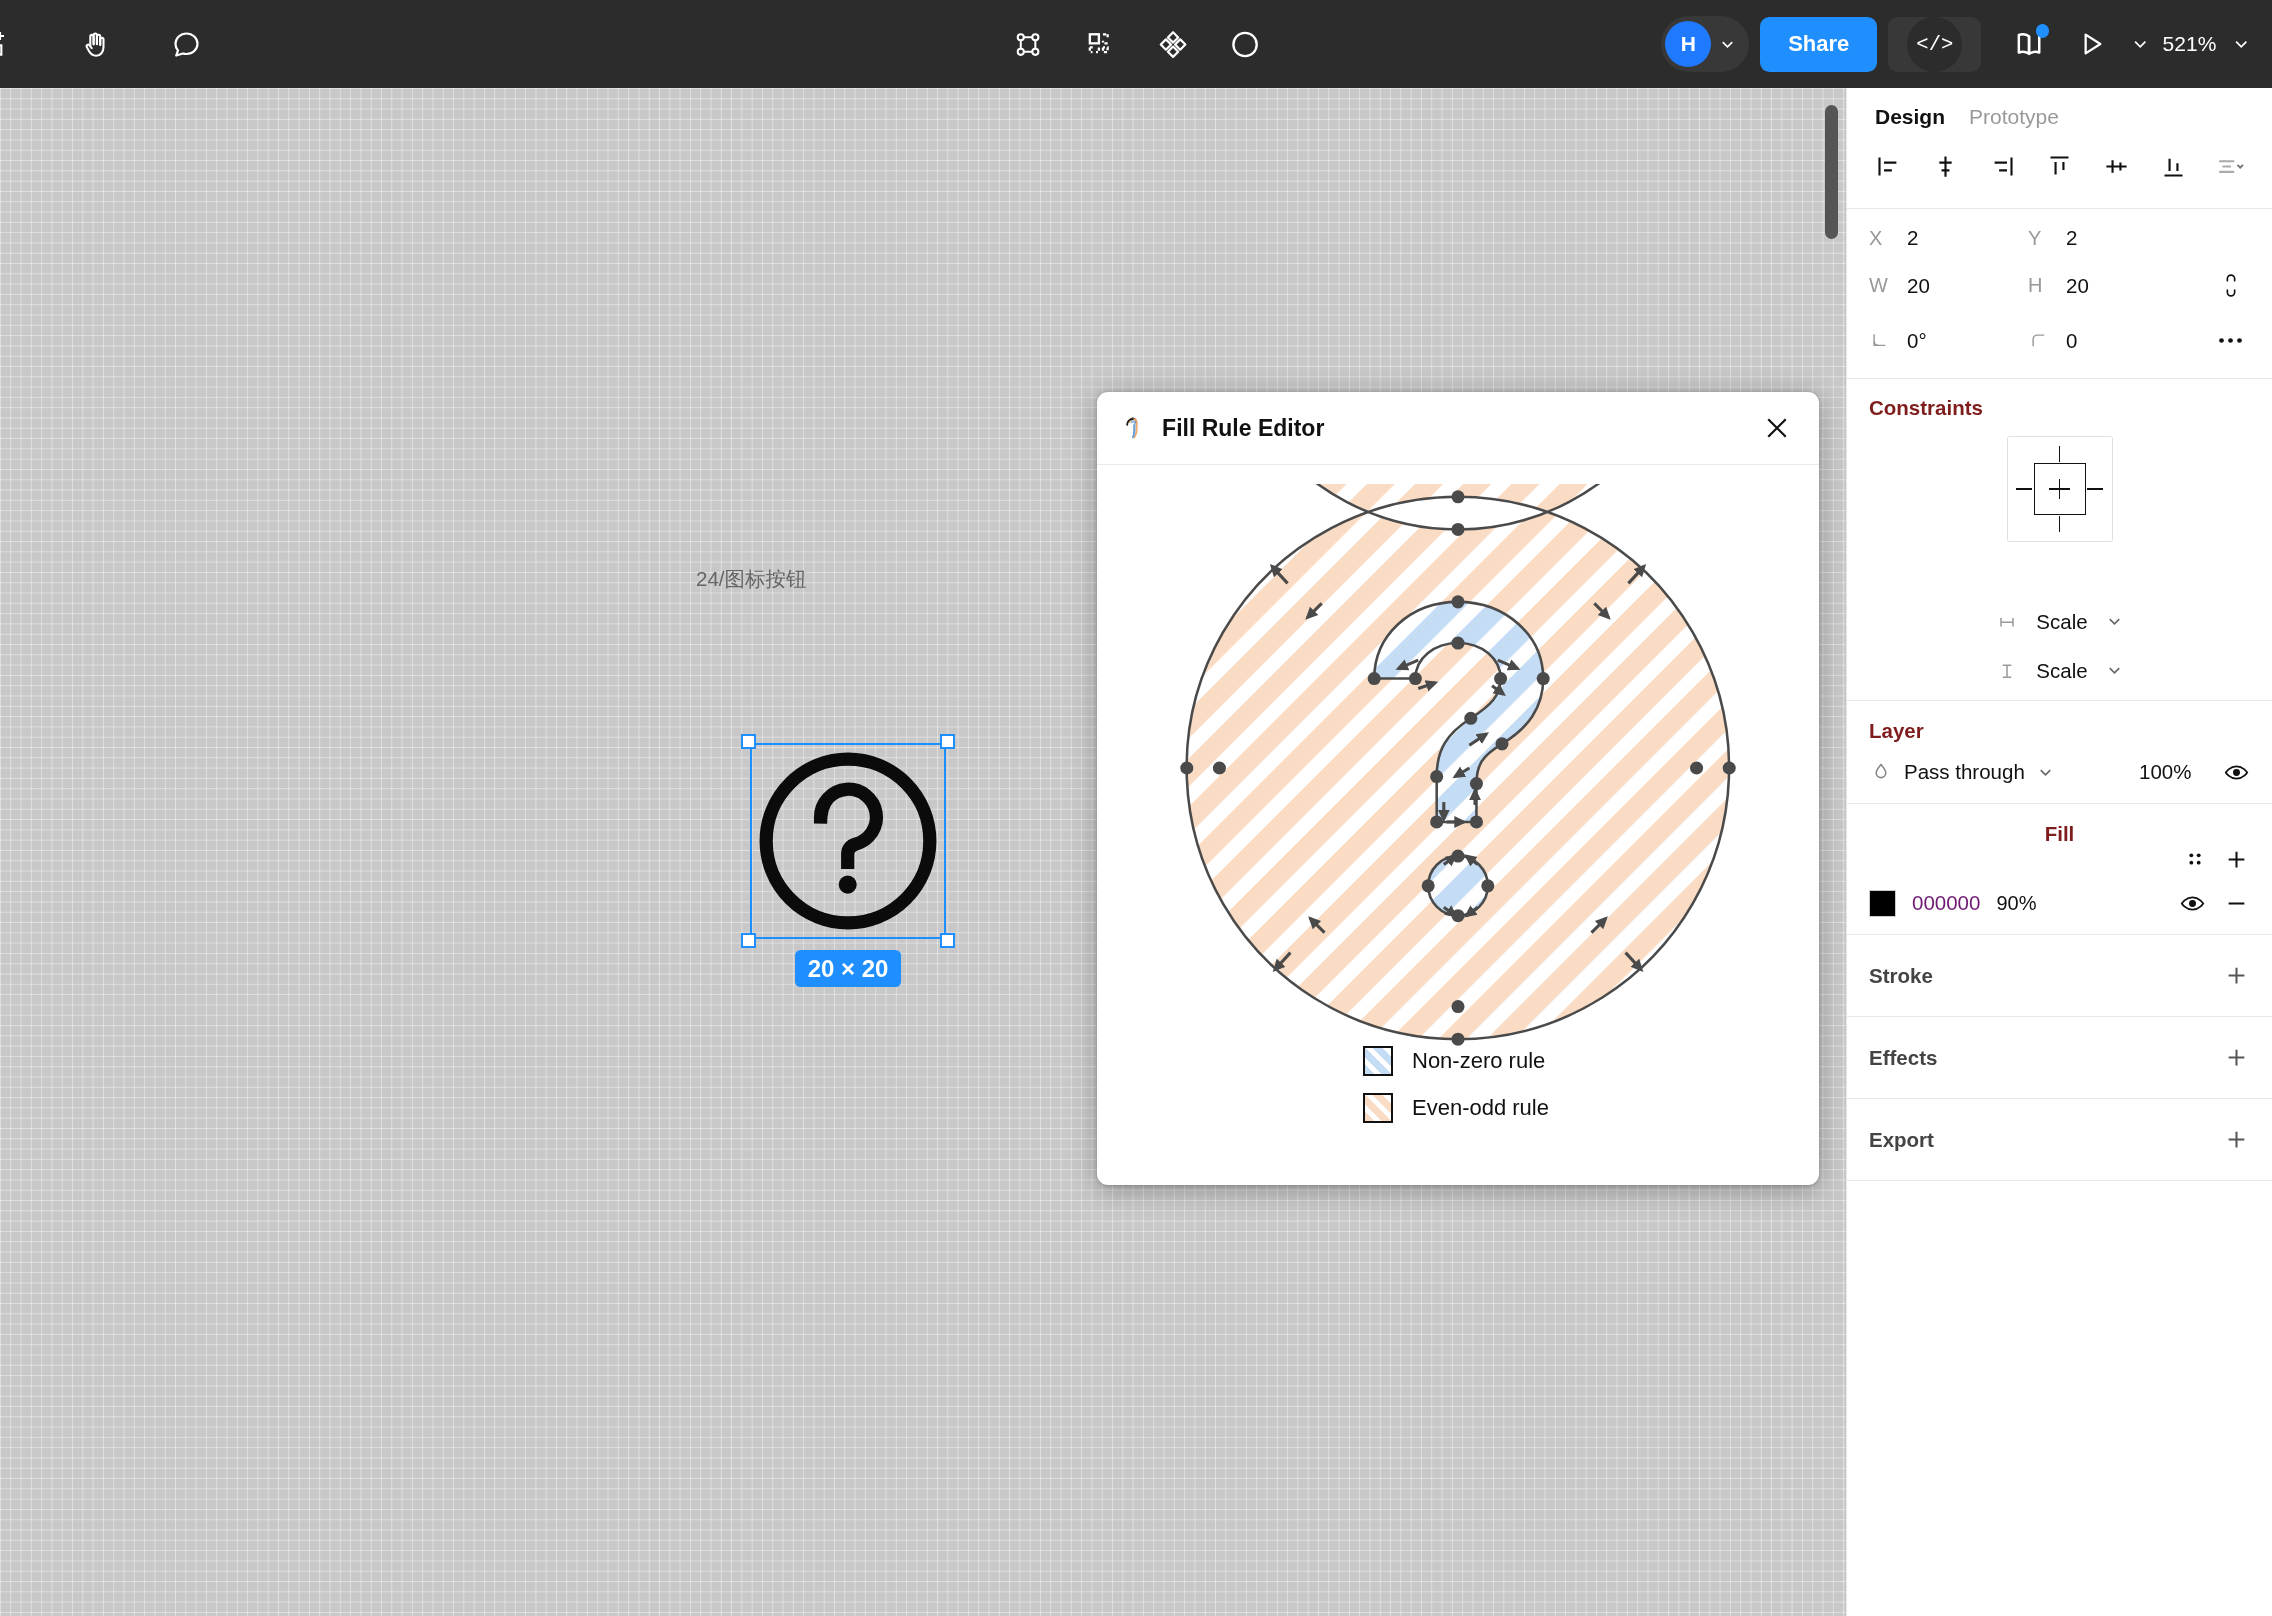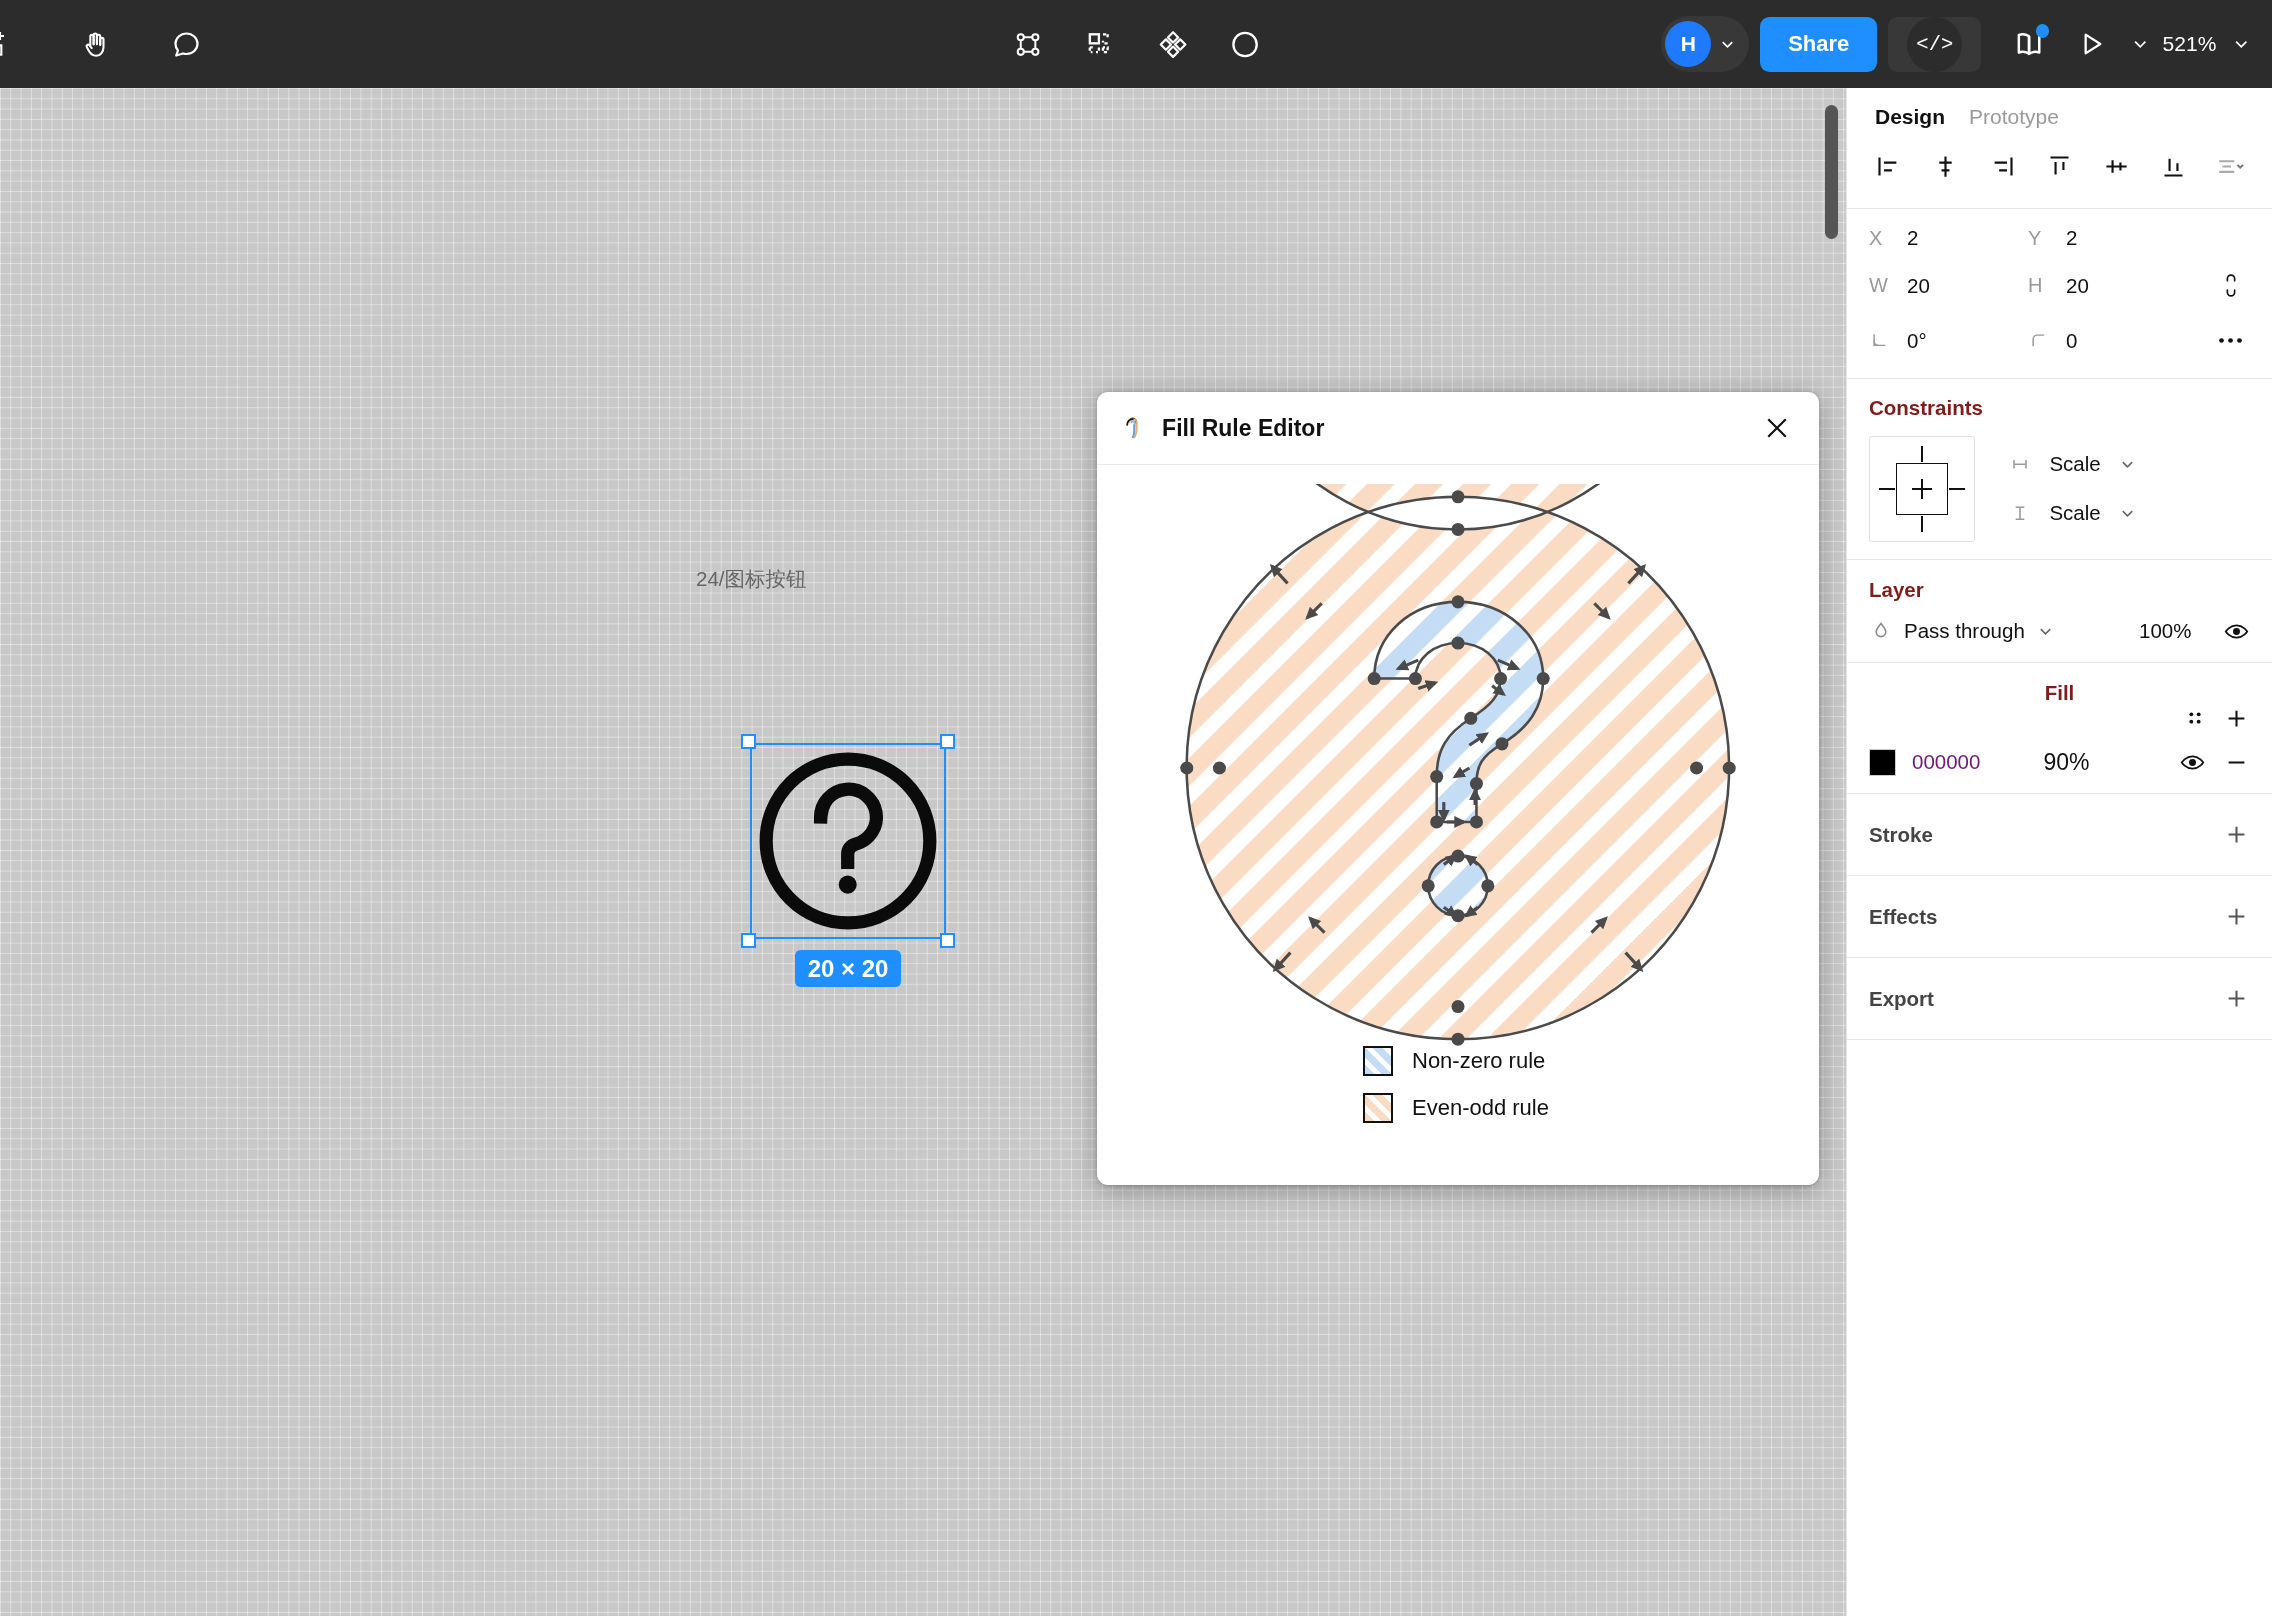--- a/index.html
+++ b/index.html
@@ -179,21 +179,21 @@
     display: grid; grid-template-columns: 1fr 1fr 63px;
     row-gap: 16px; align-items: center;
   }
   .prop { display: flex; align-items: center; gap: 14px; cursor: text; }
   .prop-lbl { font-size: 20px; color: #999; width: 24px; }
   .prop-val { font-size: 20.5px; color: #111; }
   .icon-sq {
     display: flex; align-items: center; justify-content: center;
     width: 39px; height: 39px; cursor: pointer; justify-self: end;
   }
-  .constraint-wrap { display: flex; align-items: center; gap: 33px; margin-top: 16px; }
+  .constraint-wrap { display: flex; align-items: center; gap: 68px; margin-top: 16px; flex-direction: column; }
   .cbox {
     width: 106px; height: 106px; border: 0.8px solid #e0e0e0; border-radius: 2.4px;
     position: relative; cursor: pointer;
   }
   .cbox .inner-sq {
     position: absolute; left: 50%; top: 50%; transform: translate(-50%,-50%);
     width: 52px; height: 52px; border: 1.6px solid #111;
   }
   .cbox .tick { position: absolute; background: #111; }
   .c-top { left: 50%; margin-left: -0.8px; top: 8.7px; width: 1.6px; height: 16px; }
@@ -206,21 +206,21 @@
   .cdrop-row { display: flex; align-items: center; gap: 17.4px; cursor: pointer; }
   .cdrop-txt { font-size: 20.5px; color: #111; }
   .row-flex { display: flex; align-items: center; margin-top: 16px; gap: 11px; }
   .blend-txt { font-size: 20.5px; color: #111; }
   .opacity-txt { font-size: 20.5px; color: #111; margin-left: auto; margin-right: 20.5px; }
   .sect-head { display: flex; align-items: center; flex-direction: column; }
   .sect-head .acts { margin-left: auto; display: flex; align-items: center; gap: 17.4px; }
   .fill-row { display: flex; align-items: center; margin-top: 17.4px; gap: 16px; }
   .fill-sw { width: 27px; height: 27px; background: #000; border: 0.8px solid #ccc; cursor:pointer; }
   .fill-hex { font-size: 20.5px; color: #701a75; }
-  .fill-op { font-size: 23px; color: #111; margin-left: 47px; }
+  .fill-op { font-size: 20px; color: #111; }
   .fill-acts { margin-left: auto; display: flex; align-items: center; gap: 17.4px; }
   .collapsed-sect {
     display: flex; align-items: center;
     padding: 27px 22px; border-bottom: 0.8px solid #e8e8e8;
   }
   .collapsed-sect .sect-title { color: #444; }
   .collapsed-sect .plus { margin-left: auto; cursor: pointer; }
   svg { display: block; }
 </style>
 </head>

